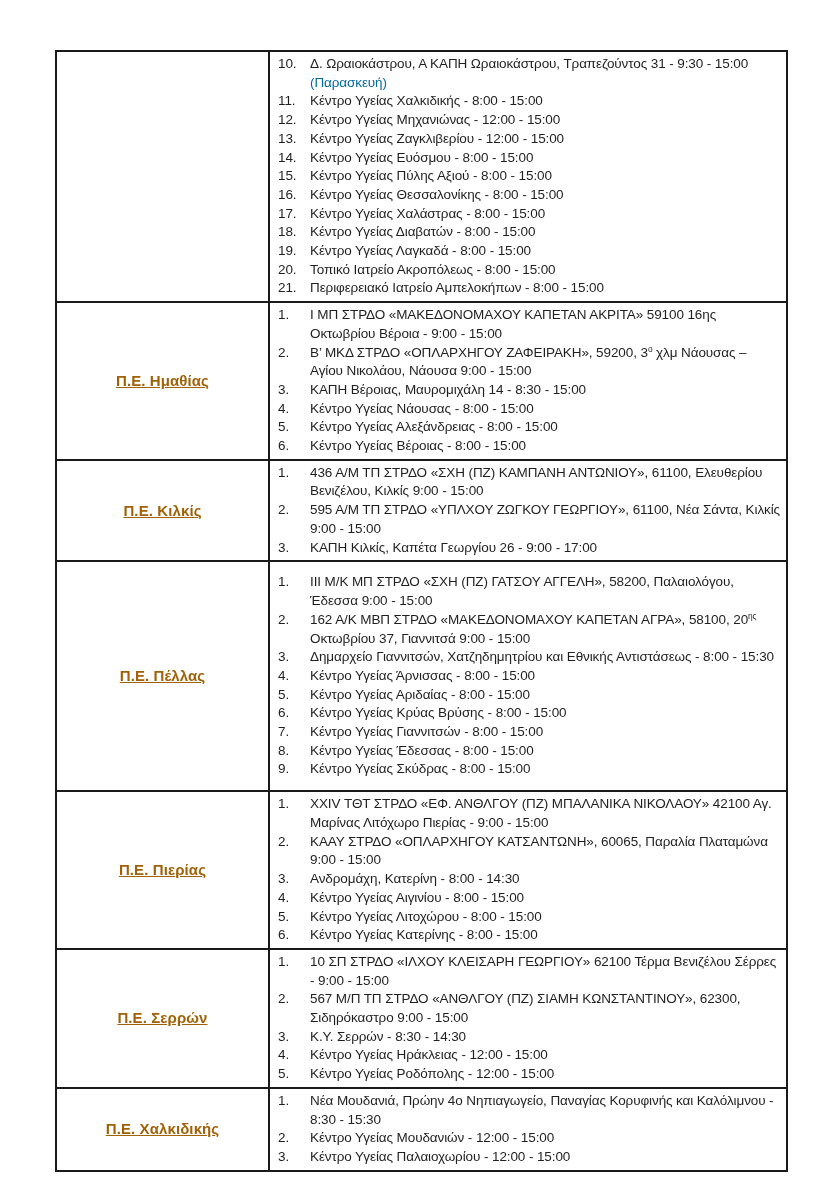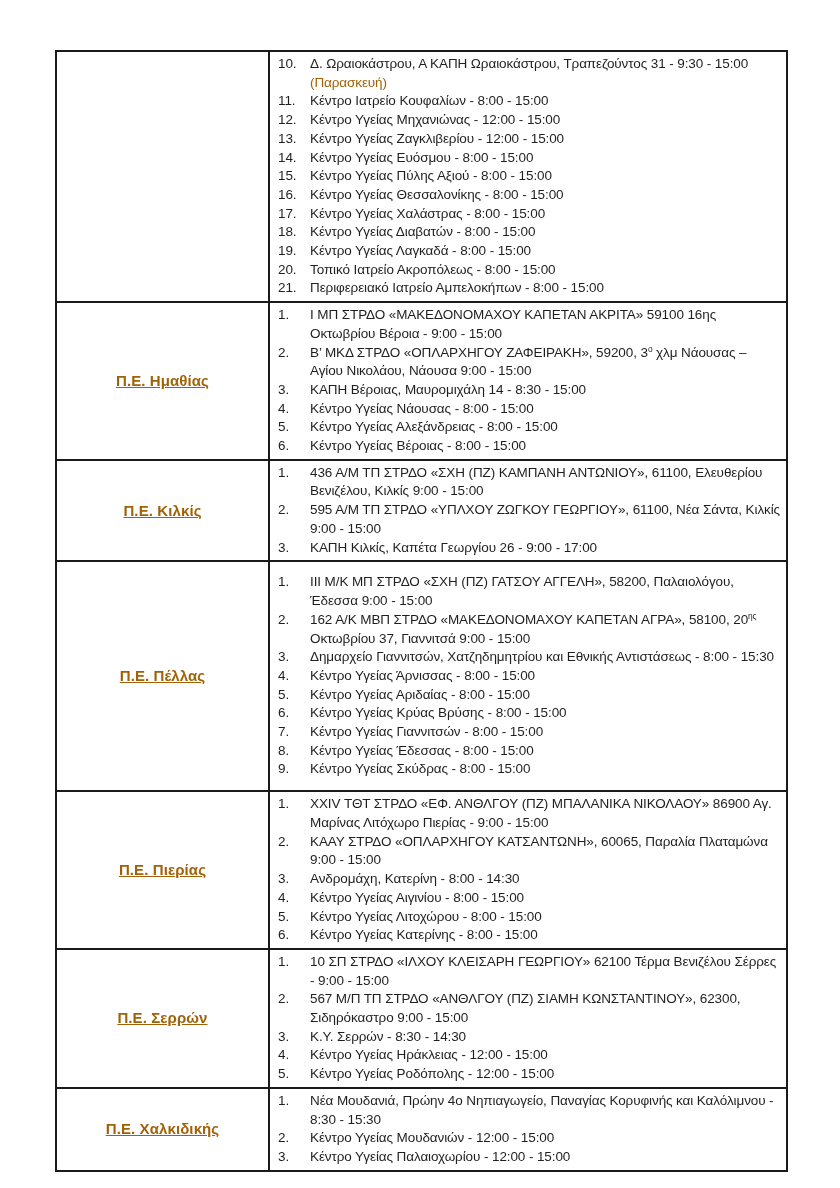--- a/index.html
+++ b/index.html
@@ -52,39 +52,39 @@
     line-height: 18.7px;
     letter-spacing: -0.1px;
   }
   .entry-num {
     flex: 0 0 32px;
     width: 32px;
   }
   .entry-text { flex: 1 1 auto; min-width: 0; }
   .seg-normal { }
   .seg-time { }
-  .seg-note { color: #a16207; }
+  .seg-note { color: #0369a1; }
   sup.seg-sup { font-size: 0.62em; line-height: 0; }
 </style>
 </head>
 <body>
 
 <div class="doc-page">
   <table class="schedule">
     <tbody>
         <tr style="height: 249px;">
           <td class="label-cell"></td>
           <td class="content-cell">
             <div class="entry">
               <span class="entry-num">10.</span>
               <span class="entry-text"><span class="seg-normal">Δ. Ωραιοκάστρου, Α ΚΑΠΗ Ωραιοκάστρου, Τραπεζούντος 31 - </span><span class="seg-time">9:30 - 15:00</span><span class="seg-normal"> </span><span class="seg-note">(Παρασκευή)</span></span>
             </div>
             <div class="entry">
               <span class="entry-num">11.</span>
-              <span class="entry-text"><span class="seg-normal">Κέντρο Ιατρείο Κουφαλίων - </span><span class="seg-time">8:00 - 15:00</span></span>
+              <span class="entry-text"><span class="seg-normal">Κέντρο Υγείας Χαλκιδικής - </span><span class="seg-time">8:00 - 15:00</span></span>
             </div>
             <div class="entry">
               <span class="entry-num">12.</span>
               <span class="entry-text"><span class="seg-normal">Κέντρο Υγείας Μηχανιώνας - </span><span class="seg-time">12:00 - 15:00</span></span>
             </div>
             <div class="entry">
               <span class="entry-num">13.</span>
               <span class="entry-text"><span class="seg-normal">Κέντρο Υγείας Ζαγκλιβερίου - </span><span class="seg-time">12:00 - 15:00</span></span>
             </div>
             <div class="entry">
@@ -206,21 +206,21 @@
               <span class="entry-num">9.</span>
               <span class="entry-text"><span class="seg-normal">Κέντρο Υγείας Σκύδρας - </span><span class="seg-time">8:00 - 15:00</span></span>
             </div>
           </td>
         </tr>
         <tr style="height: 147px;">
           <td class="label-cell"><span class="region-label">Π.Ε. Πιερίας</span></td>
           <td class="content-cell">
             <div class="entry">
               <span class="entry-num">1.</span>
-              <span class="entry-text"><span class="seg-normal">XXIV ΤΘΤ ΣΤΡΔΟ «ΕΦ. ΑΝΘΛΓΟΥ (ΠΖ) ΜΠΑΛΑΝΙΚΑ ΝΙΚΟΛΑΟΥ» 86900 Αγ. Μαρίνας Λιτόχωρο Πιερίας - </span><span class="seg-time">9:00 - 15:00</span></span>
+              <span class="entry-text"><span class="seg-normal">XXIV ΤΘΤ ΣΤΡΔΟ «ΕΦ. ΑΝΘΛΓΟΥ (ΠΖ) ΜΠΑΛΑΝΙΚΑ ΝΙΚΟΛΑΟΥ» 42100 Αγ. Μαρίνας Λιτόχωρο Πιερίας - </span><span class="seg-time">9:00 - 15:00</span></span>
             </div>
             <div class="entry">
               <span class="entry-num">2.</span>
               <span class="entry-text"><span class="seg-normal">ΚΑΑΥ ΣΤΡΔΟ «ΟΠΛΑΡΧΗΓΟΥ ΚΑΤΣΑΝΤΩΝΗ», 60065, Παραλία Πλαταμώνα </span><span class="seg-time">9:00 - 15:00</span></span>
             </div>
             <div class="entry">
               <span class="entry-num">3.</span>
               <span class="entry-text"><span class="seg-normal">Ανδρομάχη, Κατερίνη - </span><span class="seg-time">8:00 - 14:30</span></span>
             </div>
             <div class="entry">

